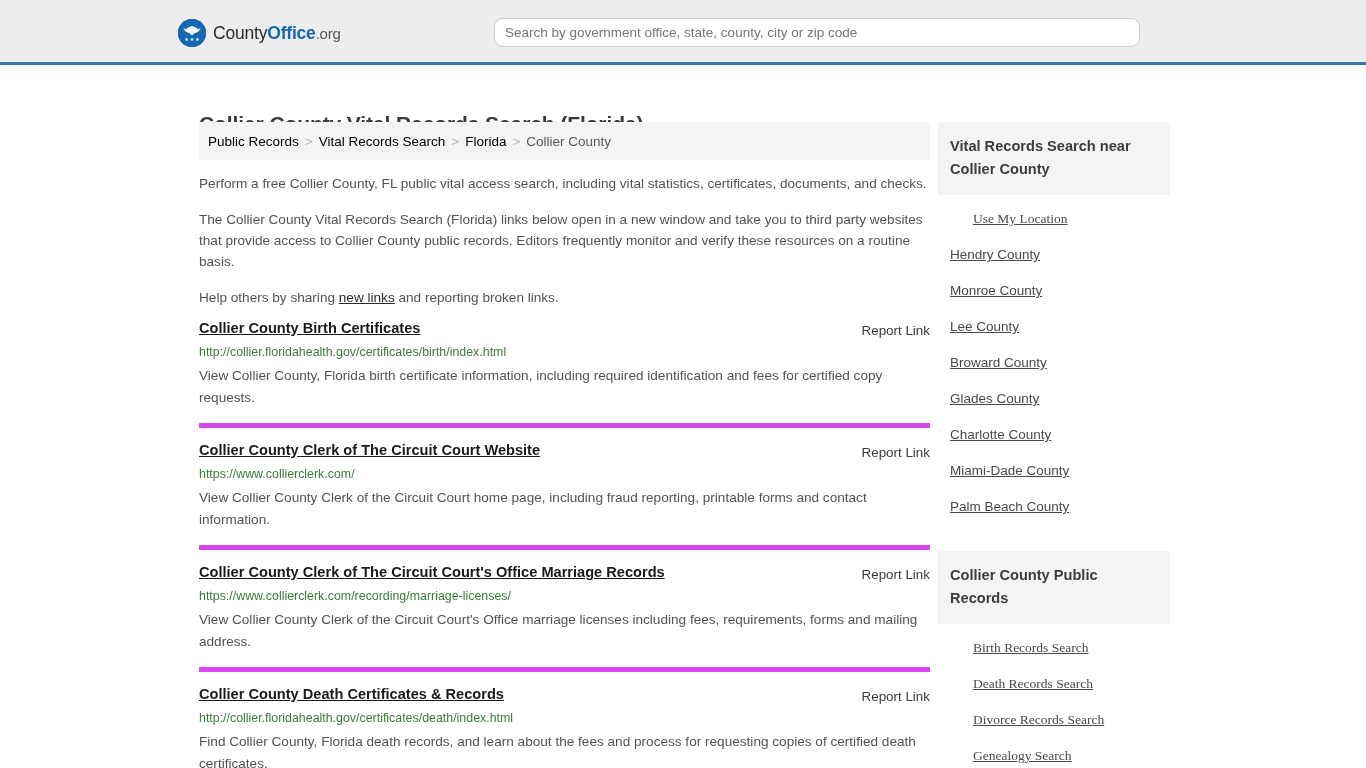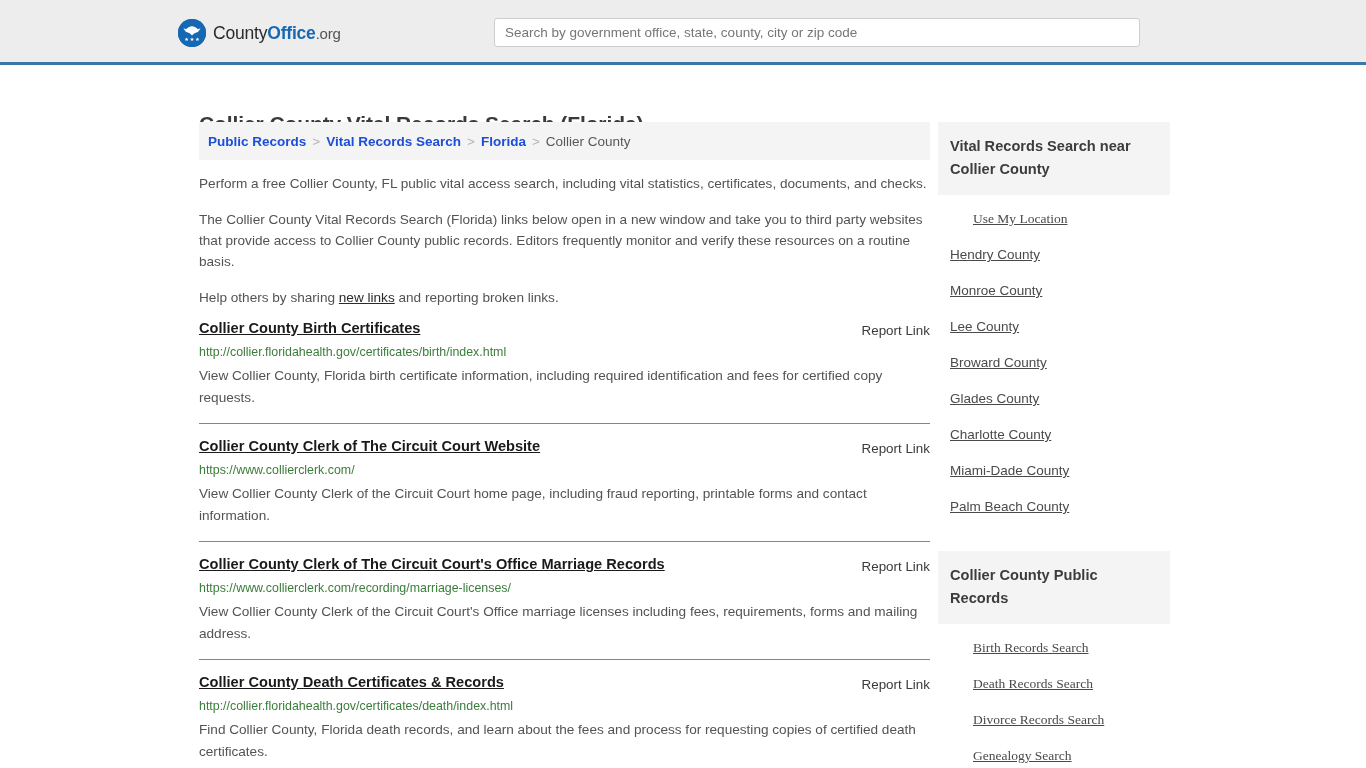--- a/index.html
+++ b/index.html
@@ -53,21 +53,21 @@
   .brand-text .b-org { color: #555555; font-size: 15px; }
 
   .search-wrap {
     position: absolute;
     left: 494px; top: 18px;
     width: 646px; height: 29px;
   }
   .search-input {
     width: 100%; height: 100%;
     border: 1px solid #cdcdcd;
-    border-radius: 3px;
+    border-radius: 9px;
     background: #ffffff;
     padding: 0 10px;
     font-size: 13.5px;
     color: #333;
     font-family: "Liberation Sans", sans-serif;
     outline: none;
   }
   .search-input::placeholder { color: #767676; opacity: 1; }
   .page-title {
     margin: 0;
@@ -98,23 +98,22 @@
   
   .breadcrumb {
     background: #f4f4f4;
     height: 38px;
     display: flex;
     align-items: center;
     padding: 0 9px;
     font-size: 13.5px;
   }
   .breadcrumb a {
-    color: #1d4ed8;
+    color: #000000;
     text-decoration: none;
-    font-weight: bold;
   }
   .breadcrumb .sep {
     color: #b4b4b4;
     margin: 0 6px;
   }
   .breadcrumb .current { color: #585858; }
 
   
   .intro {
     padding-top: 13px;
@@ -127,21 +126,21 @@
   }
   .intro p:last-child { margin-bottom: 6px; }
   .intro a {
     color: #2b2b2b;
     margin-top: 22px;
   }
 
   
   .results { margin-top: 7px; }
   .result {
-    border-top: 1px solid #d946ef;
+    border-top: 5px solid #d946ef;
     padding: 13px 0 14px 0;
     position: relative;
   }
   .result:first-child { border-top: none; padding-top: 4px; }
   .result-head {
     display: flex;
     align-items: flex-end;
     justify-content: space-between;
   }
   .result-title {

